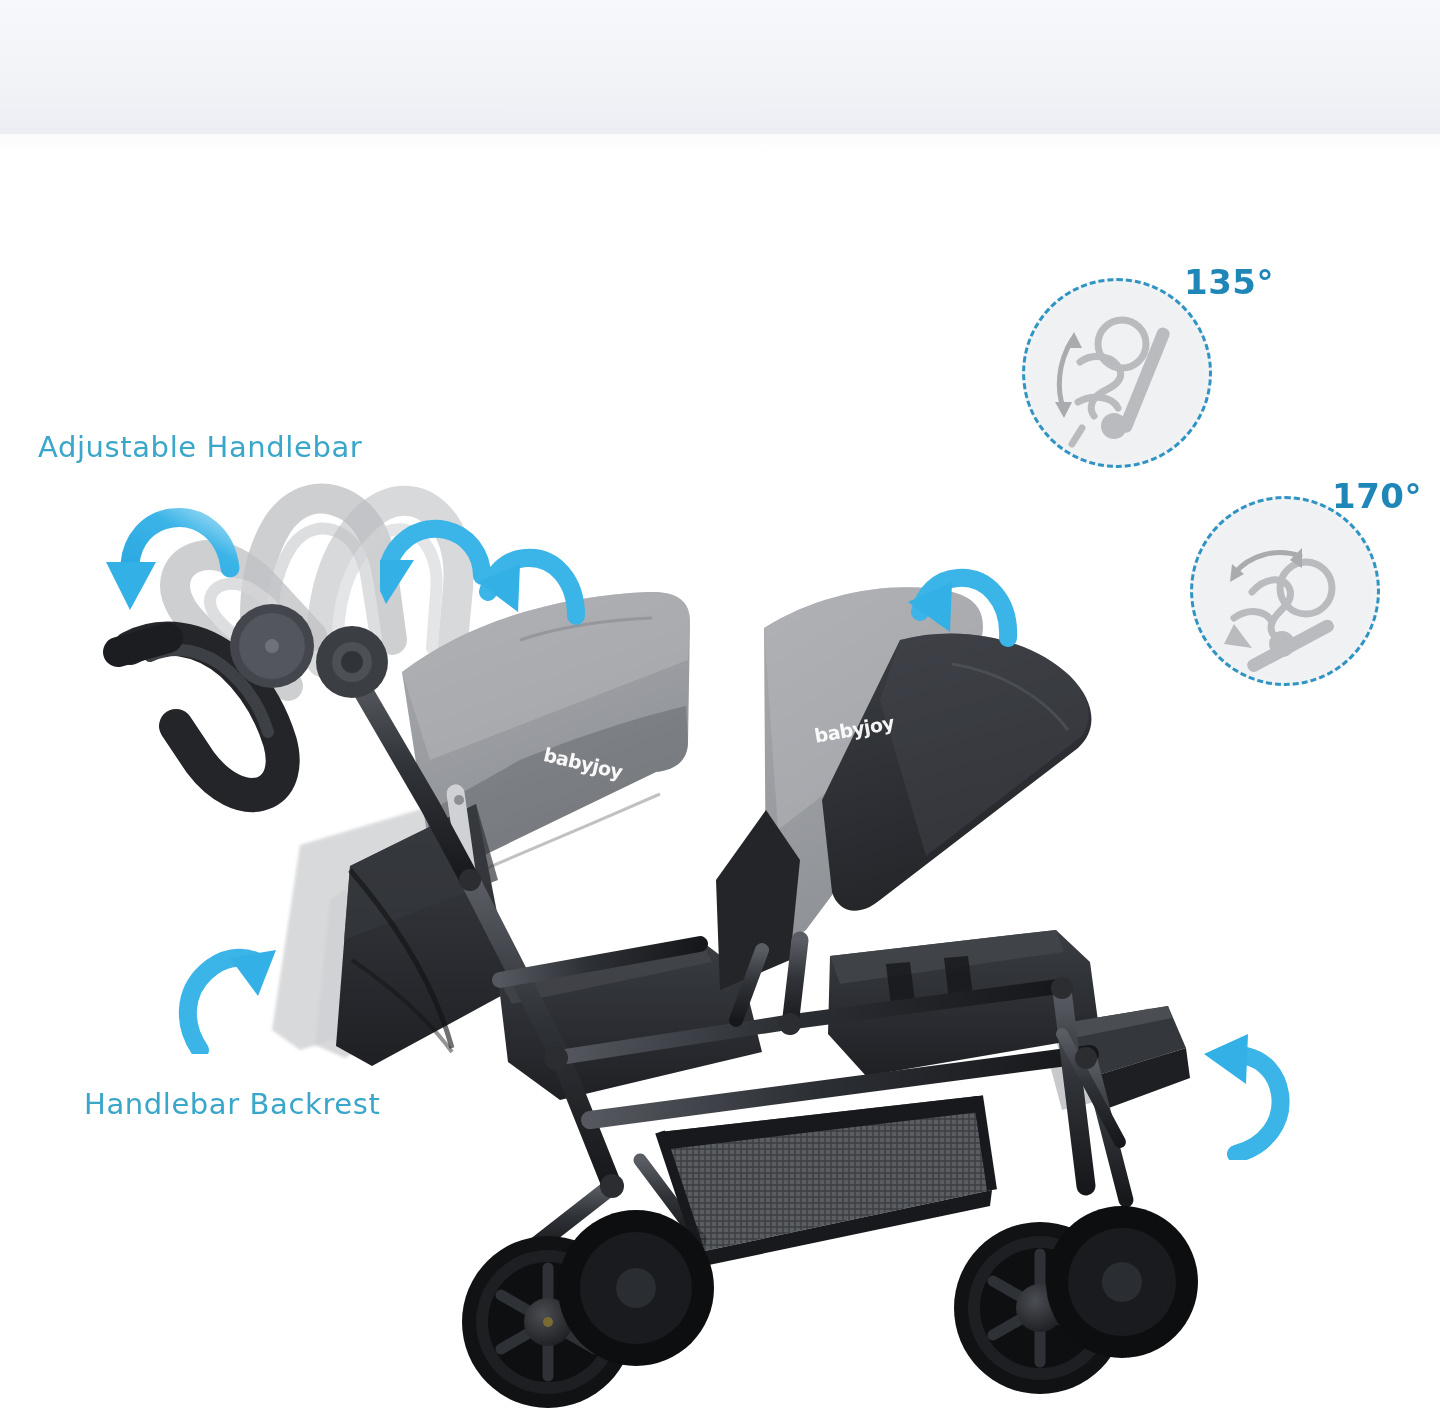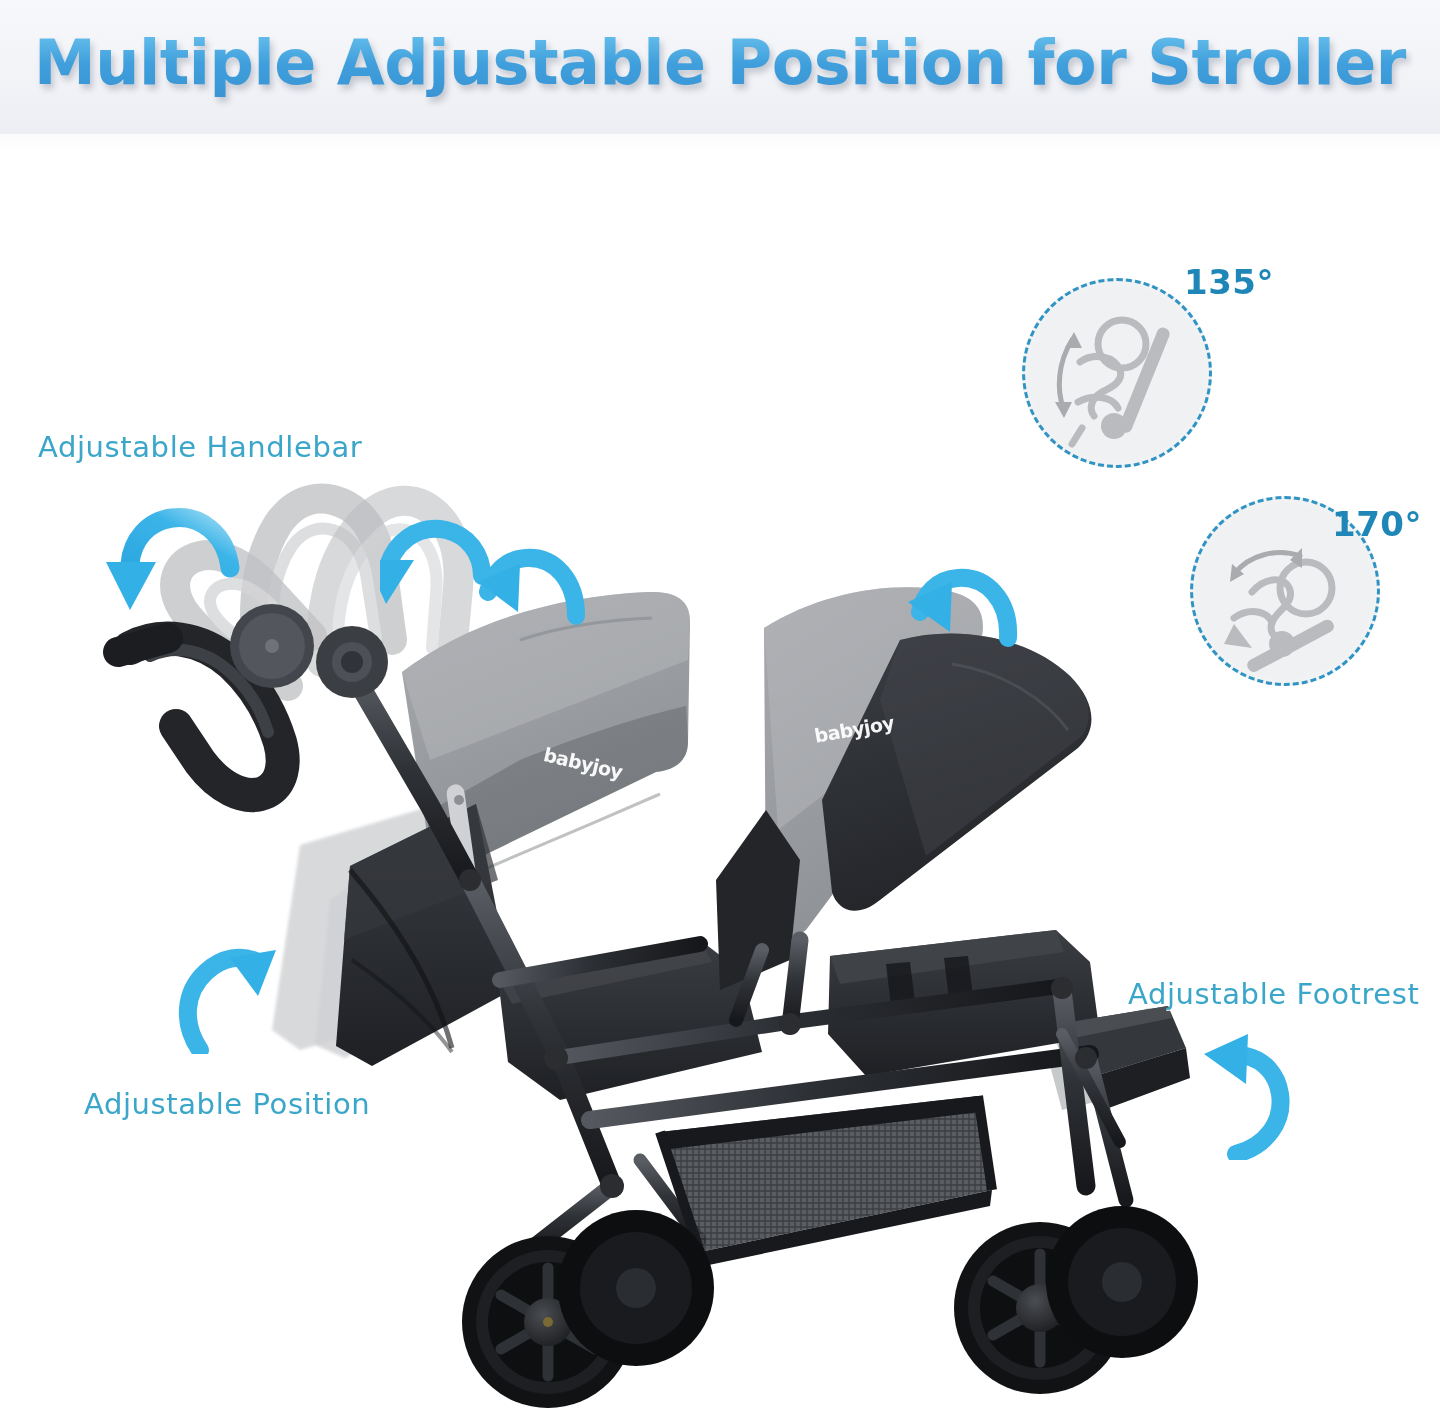--- a/index.html
+++ b/index.html
@@ -67,21 +67,20 @@
     font-size:19px;font-weight:700;letter-spacing:-0.6px;
     opacity:.95;pointer-events:none;
   }
 </style>
 </head>
 <body>
 
 <div id="stage">
 
   <div class="header-band"></div>
-  <div class="title">Multiple Adjustable Position for Stroller</div>
 
   <svg id="art" viewBox="0 0 1440 1412">
     <defs>
       <linearGradient id="gCanopyGray" x1="0" y1="0" x2="0.4" y2="1">
         <stop offset="0%" stop-color="#a9abaf"></stop>
           <stop offset="100%" stop-color="#8d9094"></stop>
       </linearGradient>
       <linearGradient id="gCanopyDark" x1="0" y1="0" x2="0.3" y2="1">
         <stop offset="0%" stop-color="#3b3e43"></stop>
           <stop offset="100%" stop-color="#232529"></stop>
@@ -335,21 +334,21 @@
       </g>
       <rect x="112" y="132" width="13" height="96" rx="6" fill="#b9bbbe" transform="rotate(62 118 160)"></rect>
       <circle cx="92" cy="168" r="13" fill="#b9bbbe"></circle>
       <path d="M44 148 L34 168 L62 172 Z" fill="#b9bbbe"></path>
       <g fill="none" stroke="#a9abae" stroke-width="5" stroke-linecap="round">
         <path d="M44 98 C60 78 88 72 110 80"></path>
       </g>
       <path d="M112 72 L100 84 L112 92 Z" fill="#a9abae"></path>
       <path d="M40 106 L54 98 L42 88 Z" fill="#a9abae"></path>
     </svg>
-    <div class="deg" style="left:142px;top:0px;margin-top:28px;">170°</div>
+    <div class="deg" style="left:142px;top:0px;">170°</div>
   </div>
 
   <svg class="arrow" style="left:104px;top:498px;" width="140" height="126" viewBox="0 0 140 126">
     <defs>
         <linearGradient id="ar1" x1="1" y1="0" x2="0" y2="1">
       <stop offset="0%" stop-color="#9fdcf4"></stop>
           <stop offset="35%" stop-color="#3bb4e8"></stop>
       <stop offset="100%" stop-color="#2aa7e0"></stop>
         </linearGradient>
       </defs>
@@ -376,16 +375,15 @@
     <path d="M34 122 C16 96 18 64 40 44 C56 29 76 26 92 34" fill="none" stroke="#3bb4e8" stroke-width="18" stroke-linecap="round"></path>
     <path d="M110 22 L64 30 L92 68 Z" fill="#33b0e6"></path>
   </svg>
 
   <svg class="arrow" style="left:1184px;top:1028px;" width="128" height="132" viewBox="0 0 128 132">
     <path d="M52 126 C82 118 100 94 96 66 C93 46 80 32 62 28" fill="none" stroke="#3bb4e8" stroke-width="18" stroke-linecap="round"></path>
     <path d="M20 26 L64 6 L62 56 Z" fill="#33b0e6"></path>
   </svg>
 
   <div class="flabel" style="left:38px;top:430px;">Adjustable Handlebar</div>
-  <div class="flabel" style="left:84px;top:1087px;">Adjustable Position</div>
-  <div class="flabel" style="left:1128px;top:977px;">Adjustable Footrest</div>
+  <div class="flabel" style="left:84px;top:1087px;">Handlebar Backrest</div>
 
 </div>
 
 </body></html>

